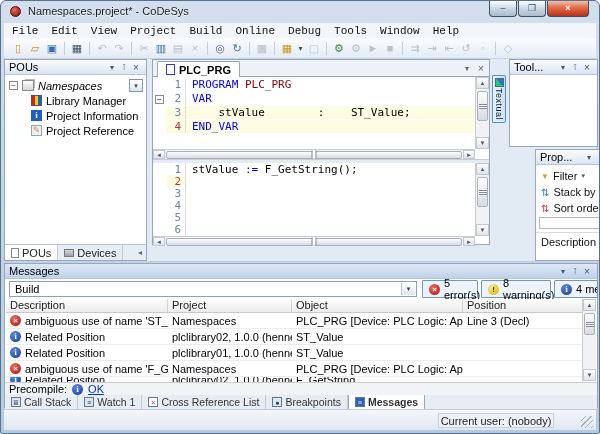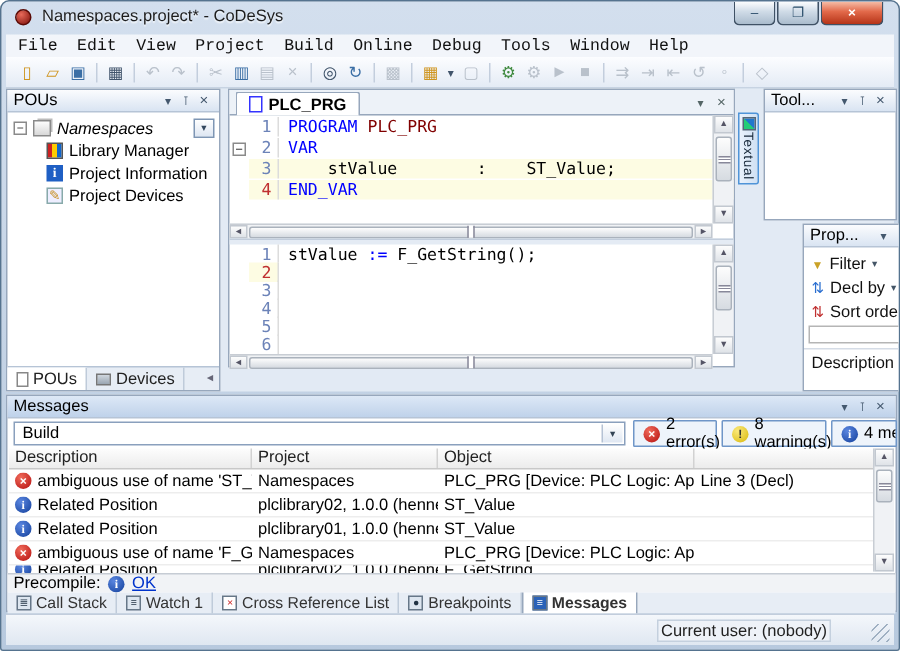--- a/index.html
+++ b/index.html
@@ -227,21 +227,21 @@
       <div class="trow" style="padding-left:26px;">
         <span class="lib-ico"></span>
         <span>Library Manager</span>
       </div>
       <div class="trow" style="padding-left:26px;">
         <span class="info-ico">i</span>
         <span>Project Information</span>
       </div>
       <div class="trow" style="padding-left:26px;">
         <span class="gear-ico">✎</span>
-        <span>Project Devices</span>
+        <span>Project Reference</span>
       </div>
     </div>
     <div class="ptabs">
       <div class="ptab active">
         <span class="page-ico"></span>
         <span>POUs</span>
       </div>
       <div class="ptab">
         <span class="dev-ico"></span>
         <span>Devices</span>
@@ -373,21 +373,21 @@
       <span class="hic" style="font-size:10px;">×</span>
     </div>
     <div style="padding-top:3px;">
       <div class="prow">
         <span class="funnel-ico">▼</span>
         <span>Filter</span>
         <span class="ddcaret">▾</span>
       </div>
       <div class="prow">
         <span class="sortby-ico">⇅</span>
-        <span>Decl by</span>
+        <span>Stack by</span>
         <span class="ddcaret">▾</span>
       </div>
       <div class="prow">
         <span class="sortorder-ico">⇅</span>
         <span>Sort order</span>
         <span class="ddcaret">▾</span>
       </div>
       <div class="partialbox"></div>
       <div class="prow descrow">Description</div>
     </div>
@@ -401,36 +401,37 @@
       <span class="hic">⊺</span>
       <span class="hic" style="font-size:10px;">×</span>
     </div>
 
     <div class="combo">
       <span>Build</span>
       <span class="combo-arrow">▾</span>
     </div>
     <div class="cbtn" style="left:417px; width:56px;">
       <span class="sev err">×</span>
-      <span>2 error(s)</span>
+      <span>5 error(s)</span>
     </div>
     <div class="cbtn" style="left:476px; width:70px;">
       <span class="sev wrn">!</span>
       <span>8 warning(s)</span>
     </div>
     <div class="cbtn" style="left:549px; width:44px; padding-right:2px; overflow:hidden; white-space:nowrap;">
       <span class="sev inf">i</span>
       <span>4 message(s)</span>
     </div>
 
     <div class="mtable">
       <div class="mthead">
         <div class="mth c-desc">Description</div>
         <div class="mth c-proj">Project</div>
         <div class="mth c-obj">Object</div>
+        <div class="mth c-pos" style="border-right:none;">Position</div>
       </div>
       <div class="mrow">
         <div class="mcell c-desc">
             <span class="sev err">×</span>
             <span>ambiguous use of name 'ST_Value'</span>
           </div>
         <div class="mcell c-proj">Namespaces</div>
         <div class="mcell c-obj">PLC_PRG [Device: PLC Logic: Application]</div>
         <div class="mcell c-pos">Line 3 (Decl)</div>
       </div>

